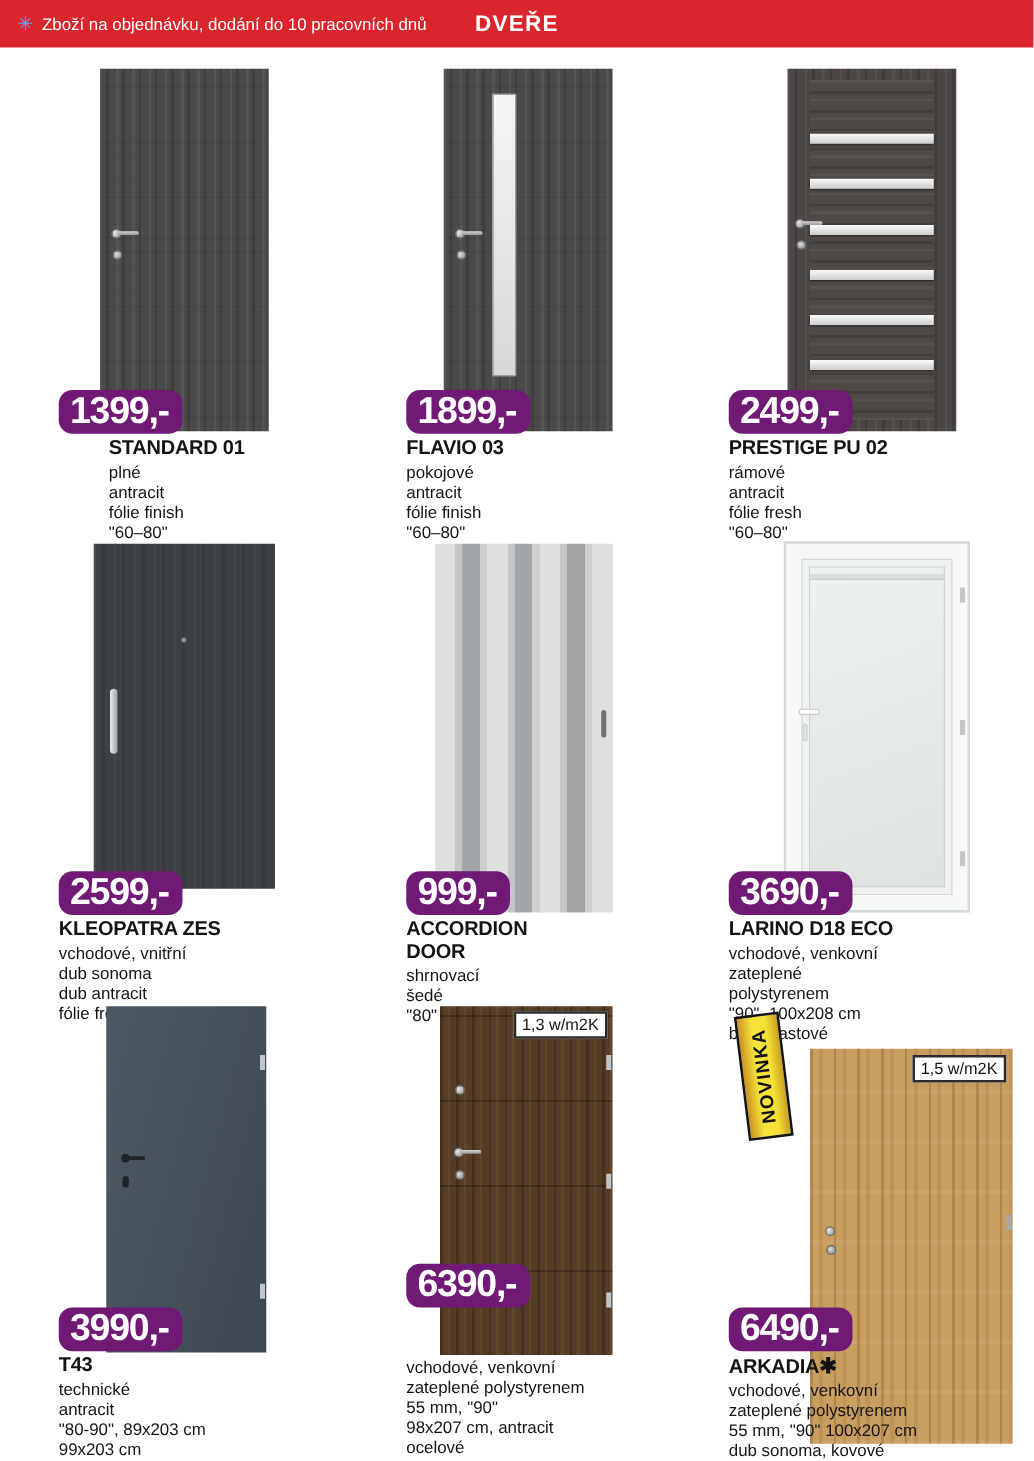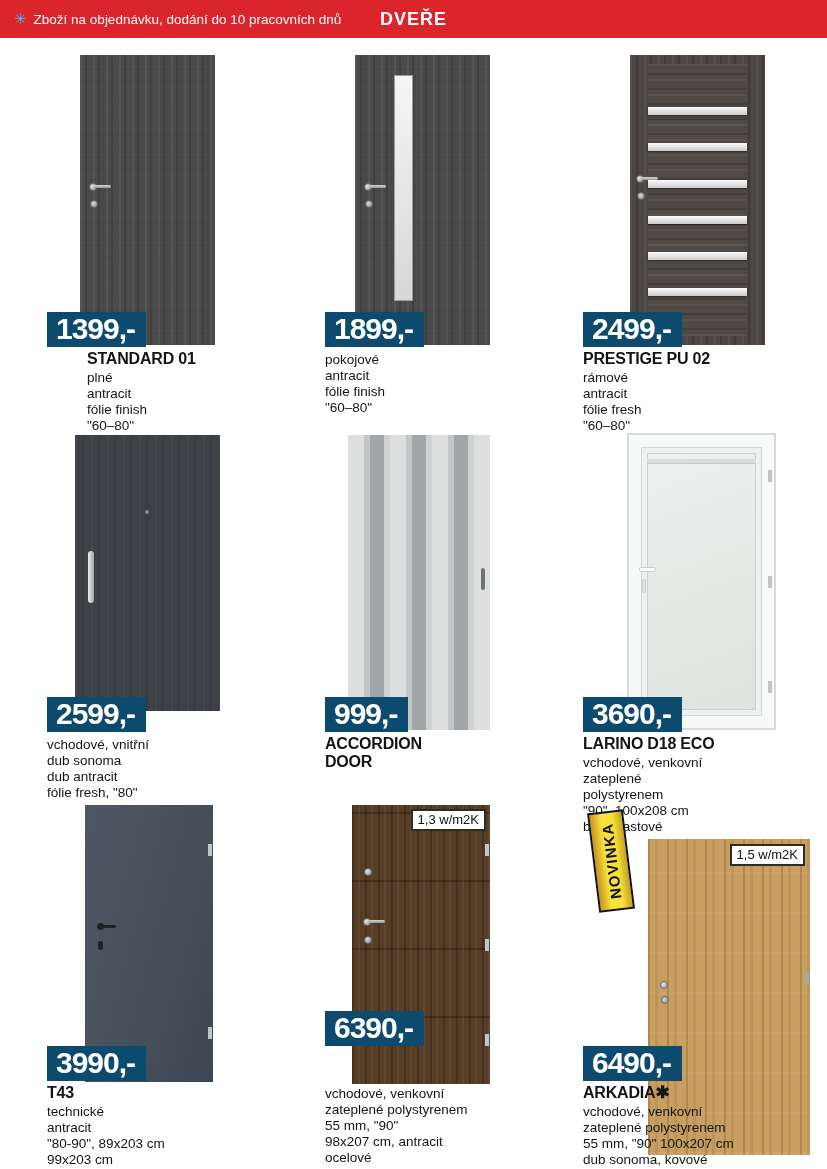--- a/index.html
+++ b/index.html
@@ -7,21 +7,21 @@
   body { font-family:"Liberation Sans", sans-serif; }
   #page { position:relative; width:827px; height:1169px; background:#fff; overflow:hidden; }
 
   
   .topbar { position:absolute; left:0; top:0; width:827px; height:38px; background:#d9252b; }
   .topbar-note { position:absolute; left:14px; top:0; height:38px; display:flex; align-items:center; color:#fff; font-size:13.5px; }
   .topbar-note .flake { color:#4ab5e8; font-size:15px; margin-right:7px; }
   .topbar-title { position:absolute; left:50%; top:0; transform:translateX(-50%); height:38px; display:flex; align-items:center; color:#fff; font-weight:bold; font-size:18px; letter-spacing:1px; }
 
   
-  .price { position:absolute; background:#0c4a6e; color:#fff; font-weight:bold; font-size:30px; line-height:34px; padding:0 11px 1px 9px; letter-spacing:-1px; white-space:nowrap; }
+  .price { position:absolute; background:#701a75; color:#fff; font-weight:bold; font-size:30px; line-height:34px; padding:0 11px 1px 9px; letter-spacing:-1px; white-space:nowrap;border-radius:11px; }
   .pinfo { position:absolute; width:250px; color:#141414; }
   .pname { font-weight:bold; font-size:16px; letter-spacing:-0.2px; line-height:18px; white-space:pre-line; }
   .pname .star { font-size:17px; }
   .desc { font-size:13.5px; line-height:16px; white-space:pre-line; margin-top:2px; }
 
   
   .door { position:absolute; }
   .dot { position:absolute; border-radius:50%; }
   .lever { position:absolute; height:3px; border-radius:2px; }
   .hinge { position:absolute; }
@@ -114,20 +114,21 @@
 
   <div>
     <div class="door grain-dark" style="left:355px; top:55px; width:135px; height:290px;">
       <span class="glass-v"></span>
       <span class="dot ros" style="position:absolute; left:9px; top:128px;"></span>
       <span class="lever lever-metal" style="left:14px; top:130px;"></span>
       <span class="dot lock" style="position:absolute; left:10px; top:145px;"></span>
     </div>
     <div class="price" style="left:325px; top:312px;">1899,-</div>
     <div class="pinfo" style="left:325px; top:350px;">
+      <div class="pname">FLAVIO 03</div>
       <div class="desc">pokojové
 antracit
 fólie finish
 "60–80"</div>
     </div>
   </div>
 
   <div>
     <div class="door prestige" style="left:630px; top:55px; width:135px; height:290px;">
       <span class="prestige-center"></span>
@@ -151,35 +152,39 @@
     </div>
   </div>
 
   <div>
     <div class="door kleo" style="left:75px; top:435px; width:145px; height:276px;">
       <span class="bar-handle"></span>
       <span class="dot" style="left:48%; top:27%; width:4px; height:4px; background:#8a8f93;"></span>
     </div>
     <div class="price" style="left:47px; top:697px;">2599,-</div>
     <div class="pinfo" style="left:47px; top:735px;">
+      <div class="pname">KLEOPATRA ZES</div>
       <div class="desc">vchodové, vnitřní
 dub sonoma
 dub antracit
 fólie fresh, "80"</div>
     </div>
   </div>
 
   <div>
     <div class="door accordion" style="left:348px; top:435px; width:142px; height:295px;">
       <span class="acc-handle"></span>
     </div>
     <div class="price" style="left:325px; top:697px;">999,-</div>
     <div class="pinfo" style="left:325px; top:735px;">
       <div class="pname">ACCORDION
 DOOR</div>
+      <div class="desc">shrnovací
+šedé
+"80"</div>
     </div>
   </div>
 
   <div>
     <div class="door larino" style="left:627px; top:433px; width:149px; height:297px;">
       <span class="larino-glass"></span>
       <span class="larino-transom"></span>
       <span class="larino-handle"></span>
       <span class="larino-lock"></span>
       <span class="hinge hinge-lt" style="right:2px; top:12%;"></span>

